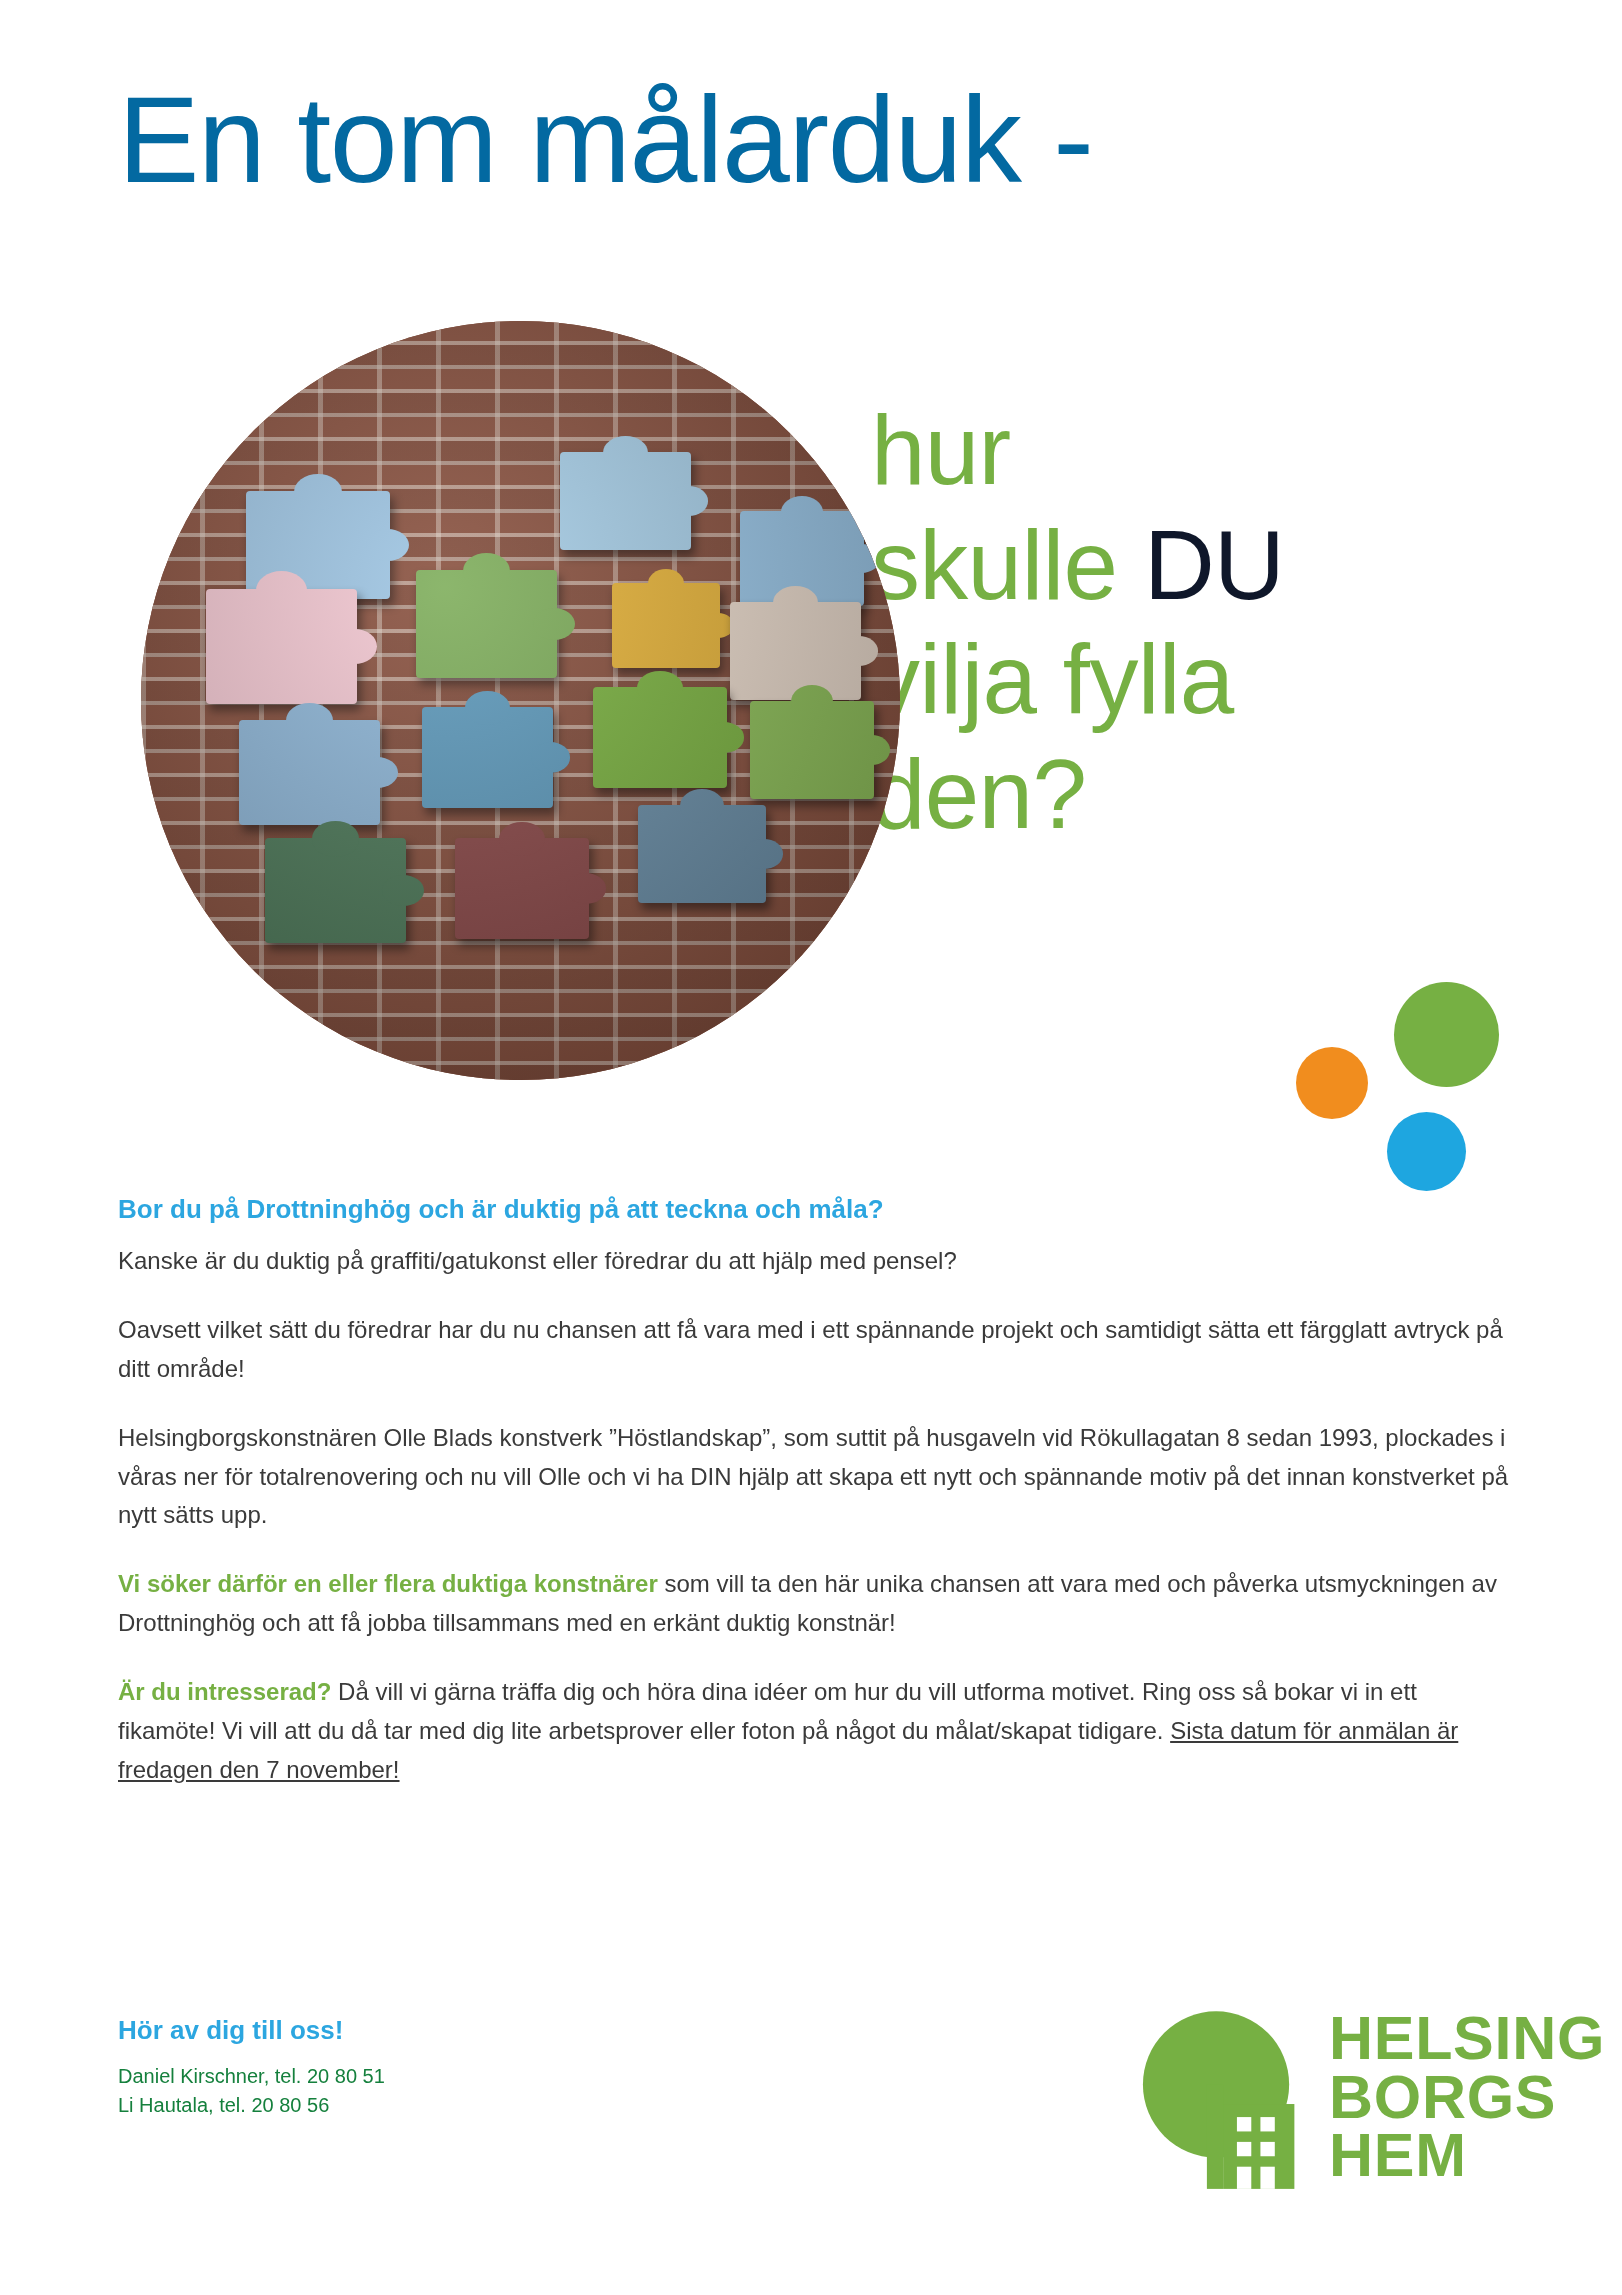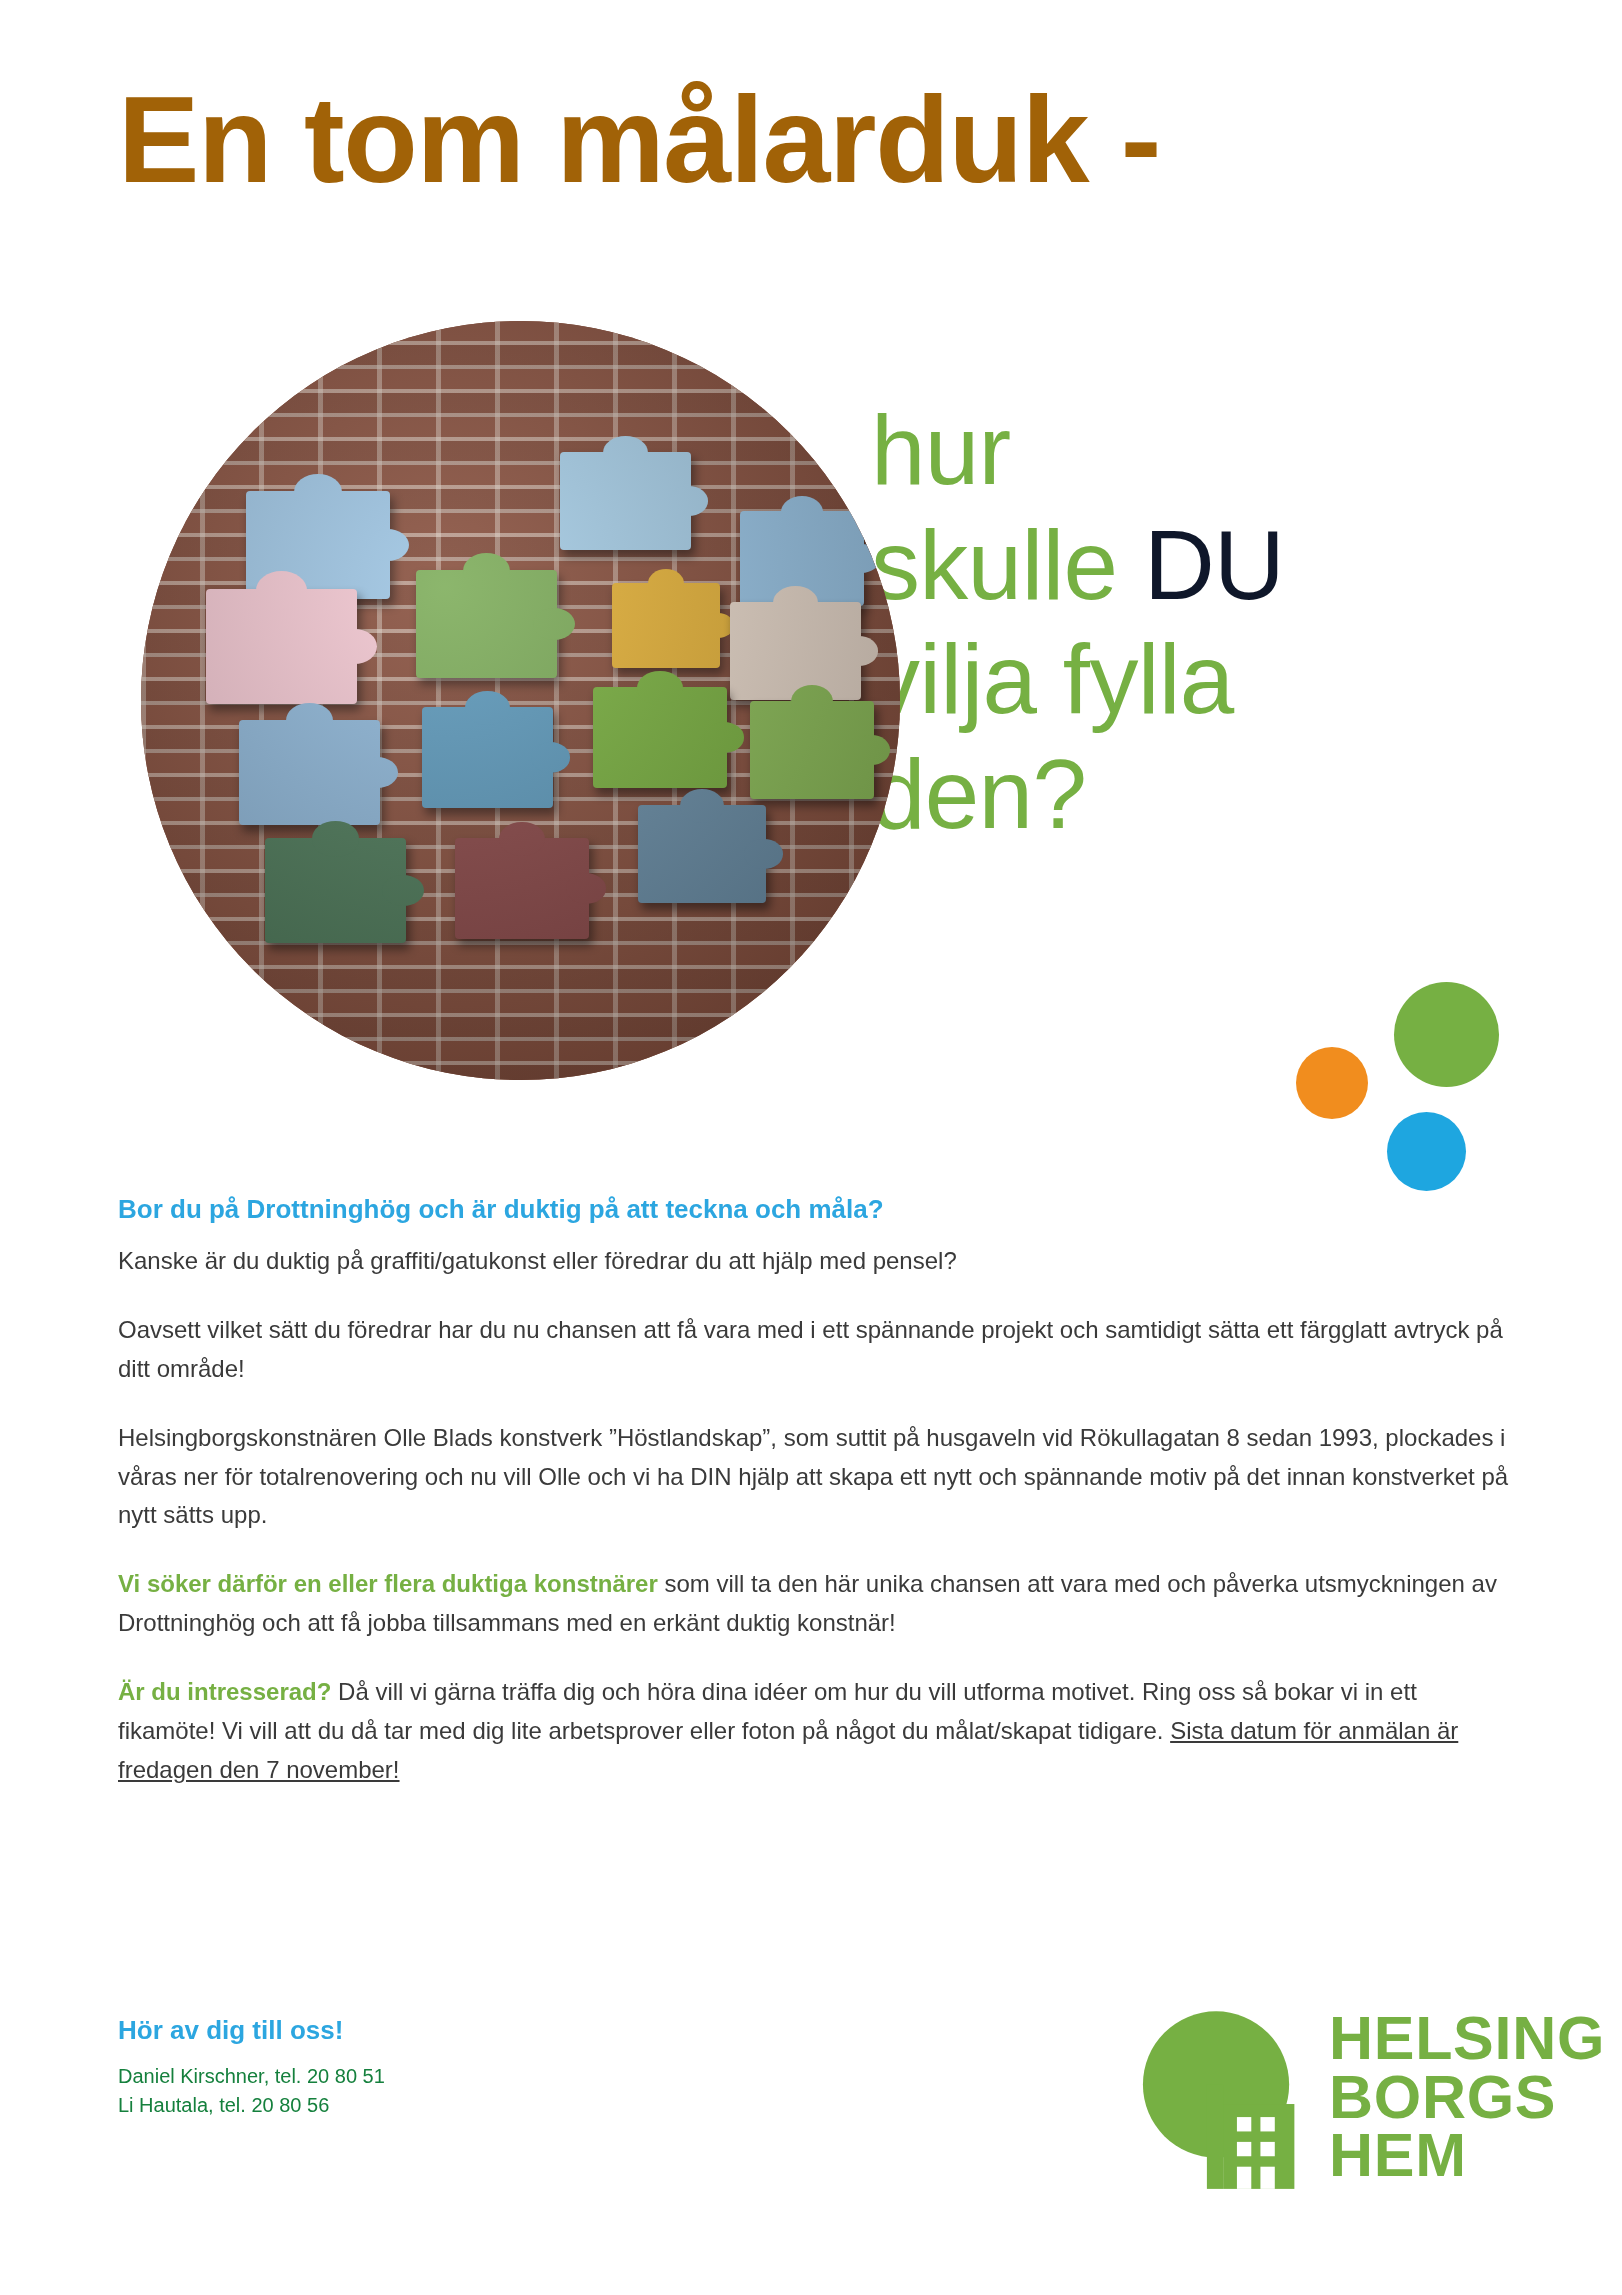--- a/index.html
+++ b/index.html
@@ -22,22 +22,22 @@
     height: 2295px;
   }
 
   
   .headline-line1 {
     position: absolute;
     left: 118px;
     top: 79px;
     font-size: 122px;
     line-height: 1.0;
-    color: #a16207;
-    font-weight: 700;
+    color: #0369a1;
+    font-weight: 400;
     letter-spacing: -1.3px;
     white-space: nowrap;
   }
 
   .headline-block {
     position: absolute;
     right: 98px;
     top: 393px;
     width: 654px;
     text-align: left;

